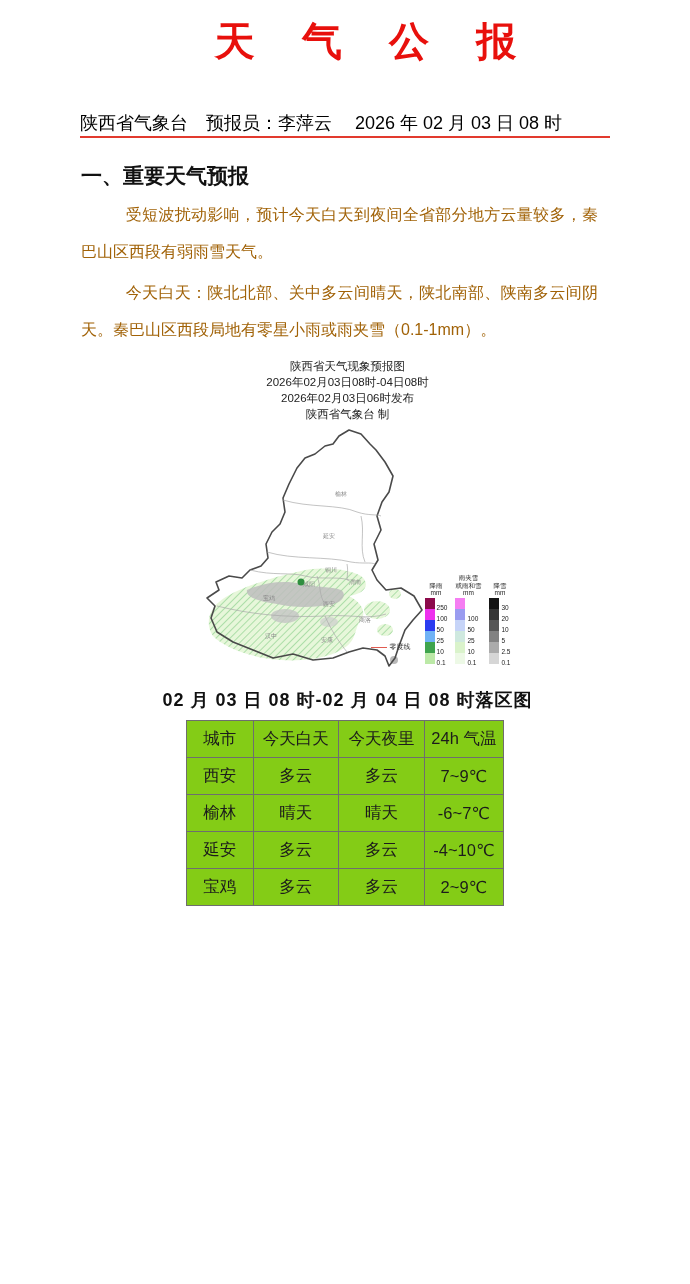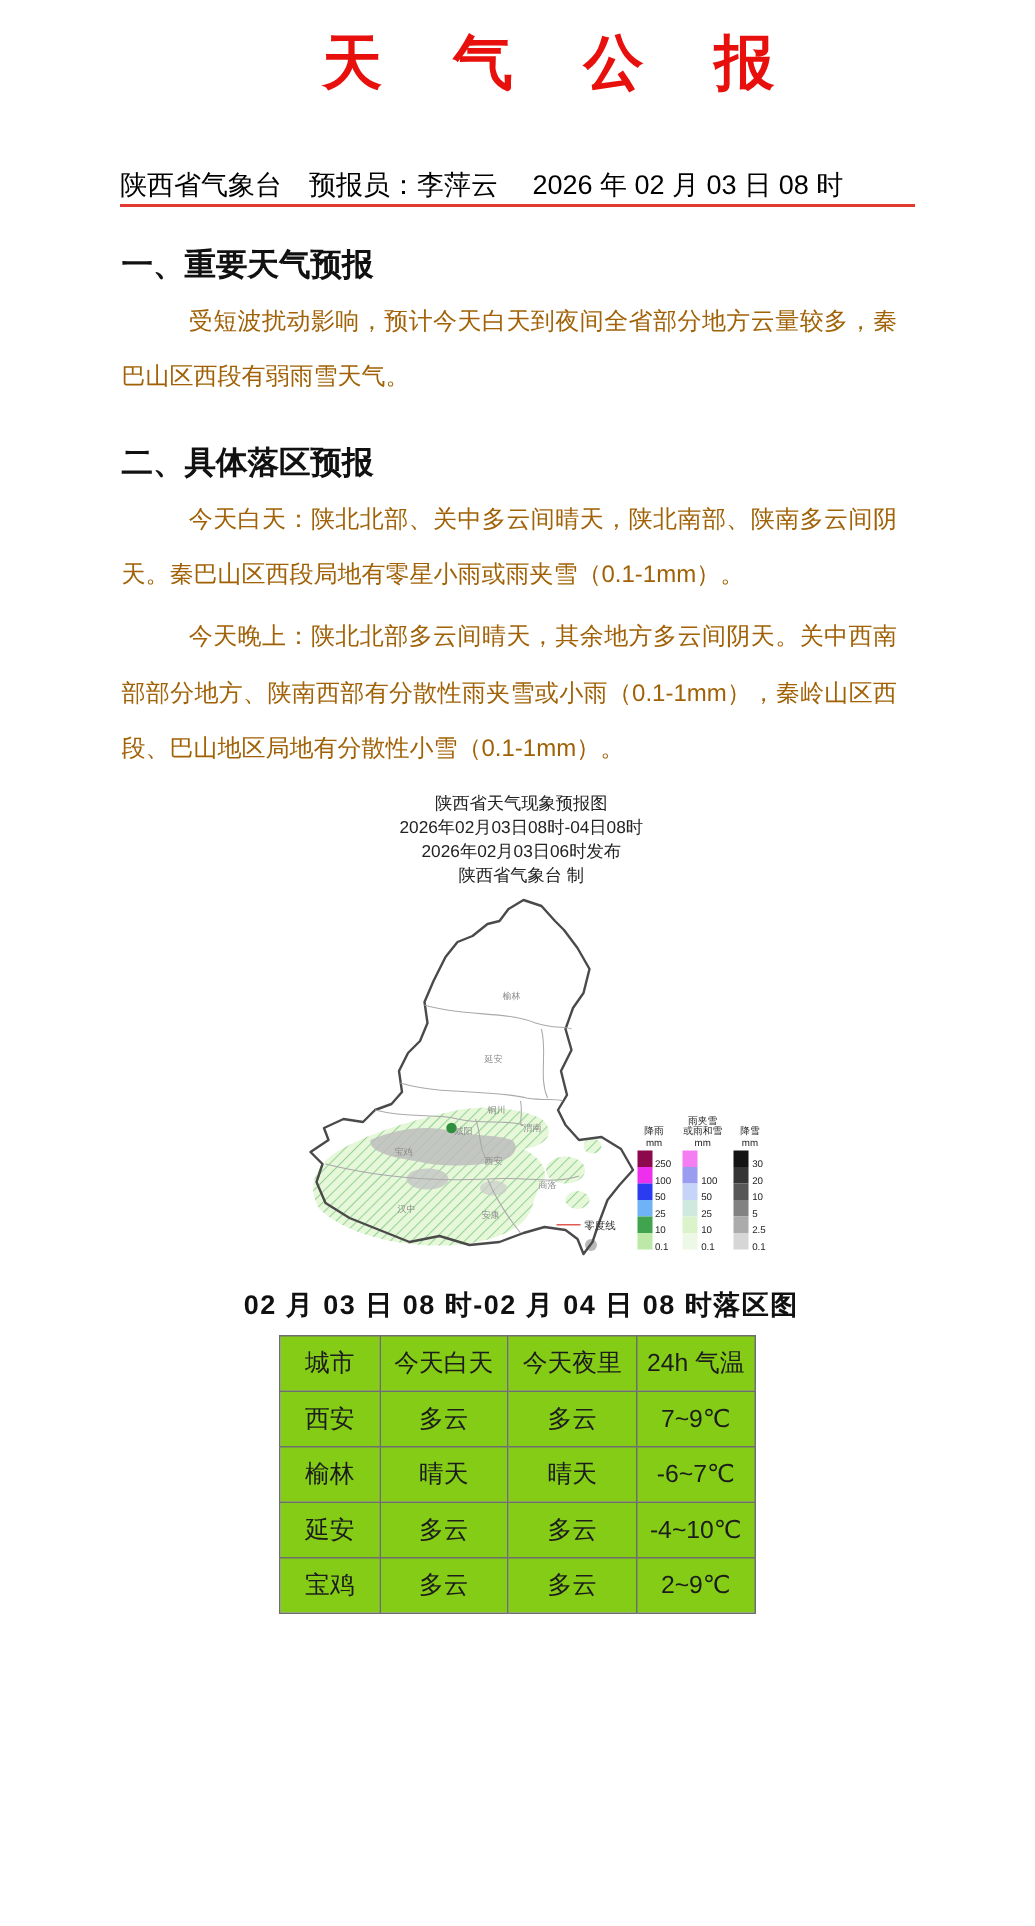--- a/index.html
+++ b/index.html
@@ -68,23 +68,21 @@
 
 <div class="doc-title">天 气 公 报</div>
 
 <div class="header-line">陕西省气象台　预报员：李萍云　 2026 年 02 月 03 日 08 时</div>
 
 <div class="content">
 
   <div class="section-heading">一、重要天气预报</div>
   <p class="para">受短波扰动影响，预计今天白天到夜间全省部分地方云量较多，秦巴山区西段有弱雨雪天气。</p>
 
-  <div class="section-heading">二、具体落区预报</div>
   <p class="para">今天白天：陕北北部、关中多云间晴天，陕北南部、陕南多云间阴天。秦巴山区西段局地有零星小雨或雨夹雪（0.1-1mm）。</p>
-  <p class="para">今天晚上：陕北北部多云间晴天，其余地方多云间阴天。关中西南部部分地方、陕南西部有分散性雨夹雪或小雨（0.1-1mm），秦岭山区西段、巴山地区局地有分散性小雪（0.1-1mm）。</p>
 
   <div class="map-block">
     <div class="map-titles">
       <div>陕西省天气现象预报图</div>
       <div>2026年02月03日08时-04日08时</div>
       <div>2026年02月03日06时发布</div>
       <div>陕西省气象台 制</div>
     </div>
 
     <div class="map-canvas">

